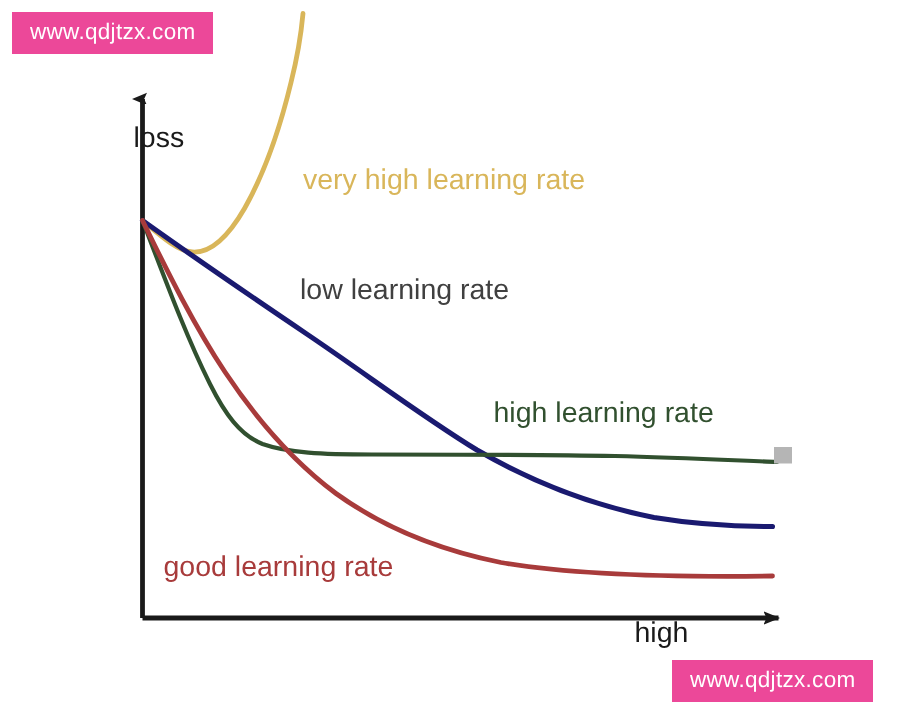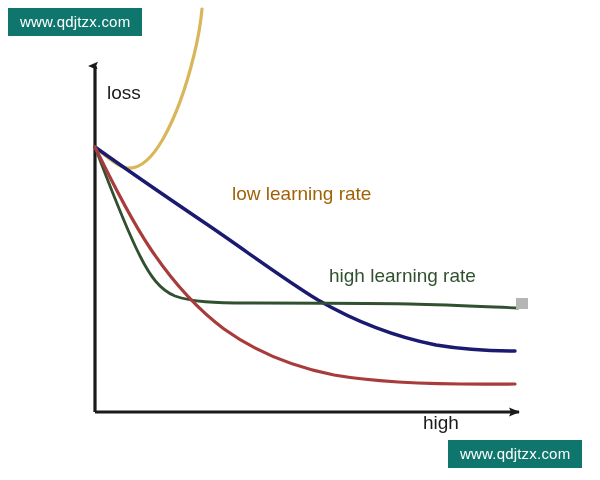--- a/index.html
+++ b/index.html
@@ -22,21 +22,21 @@
   }
   #plot-svg {
     position: absolute;
     left: 0;
     top: 0;
     width: 600px;
     height: 480px;
   }
   .watermark {
     position: absolute;
-    background: #0f766e;
+    background: #ec4899;
     color: #ffffff;
     font-family: "Liberation Sans", sans-serif;
     font-size: 15px;
     letter-spacing: 0.2px;
     padding: 5px 12px 6px 12px;
     white-space: nowrap;
     line-height: 1.15;
   }
   #watermark-top {
     left: 8px;
@@ -47,21 +47,21 @@
     top: 440px;
   }
   .axis-label {
     position: absolute;
     color: #1a1a1a;
     font-family: "Liberation Sans", sans-serif;
     font-size: 19px;
     white-space: nowrap;
   }
   #label-loss {
-    left: 107px;
+    left: 89px;
     top: 82px;
   }
   #label-epoch {
     left: 423px;
     top: 412px;
   }
   .series-label {
     position: absolute;
     font-family: "Liberation Sans", sans-serif;
     font-size: 19px;
@@ -130,19 +130,21 @@
              C 172 281, 196 308, 224 329
              C 256 352, 294 367, 334 375
              C 380 383, 440 385, 515 384" fill="none" stroke="#a83b3b" stroke-width="3.2" stroke-linecap="round" stroke-linejoin="round"></path>
 
     <rect x="516" y="298" width="12" height="11" fill="#b5b5b5"></rect>
   </svg>
 
   <div class="axis-label" id="label-loss">loss</div>
   <div class="axis-label" id="label-epoch">high</div>
 
-  <div class="series-label" id="label-low" style="color: #a16207; margin-left: 32px;">low learning rate</div>
+  <div class="series-label" id="label-very-high" style="color: rgb(217, 182, 90);">very high learning rate</div>
+  <div class="series-label" id="label-low" style="color: #404040;">low learning rate</div>
   <div class="series-label" id="label-high" style="color: rgb(49, 80, 47); margin-left: 12px;">high learning rate</div>
+  <div class="series-label" id="label-good" style="color: rgb(168, 59, 59);">good learning rate</div>
 
   <div class="watermark" id="watermark-top">www.qdjtzx.com</div>
   <div class="watermark" id="watermark-bottom">www.qdjtzx.com</div>
 
 </div>
 
 </body></html>

